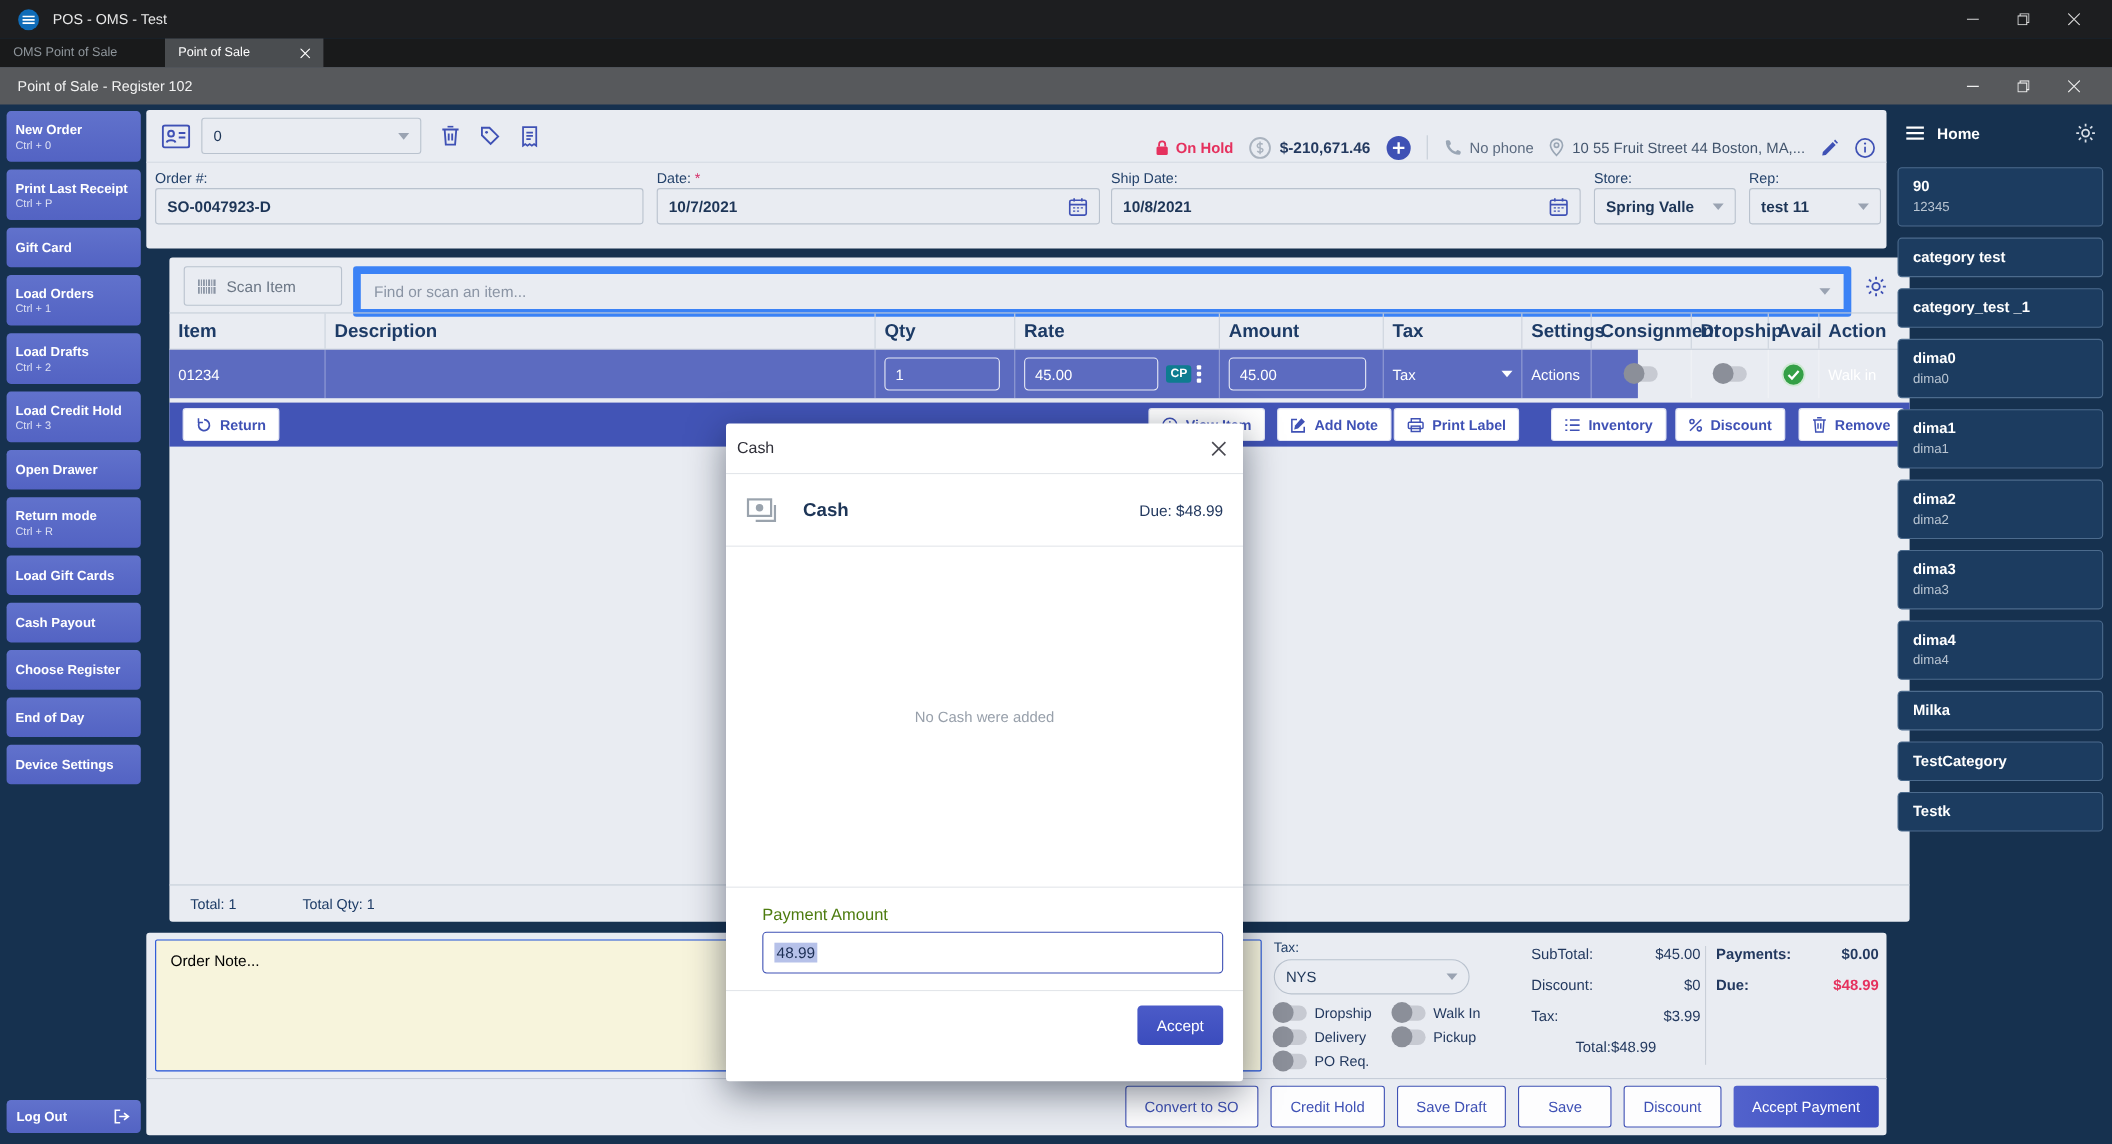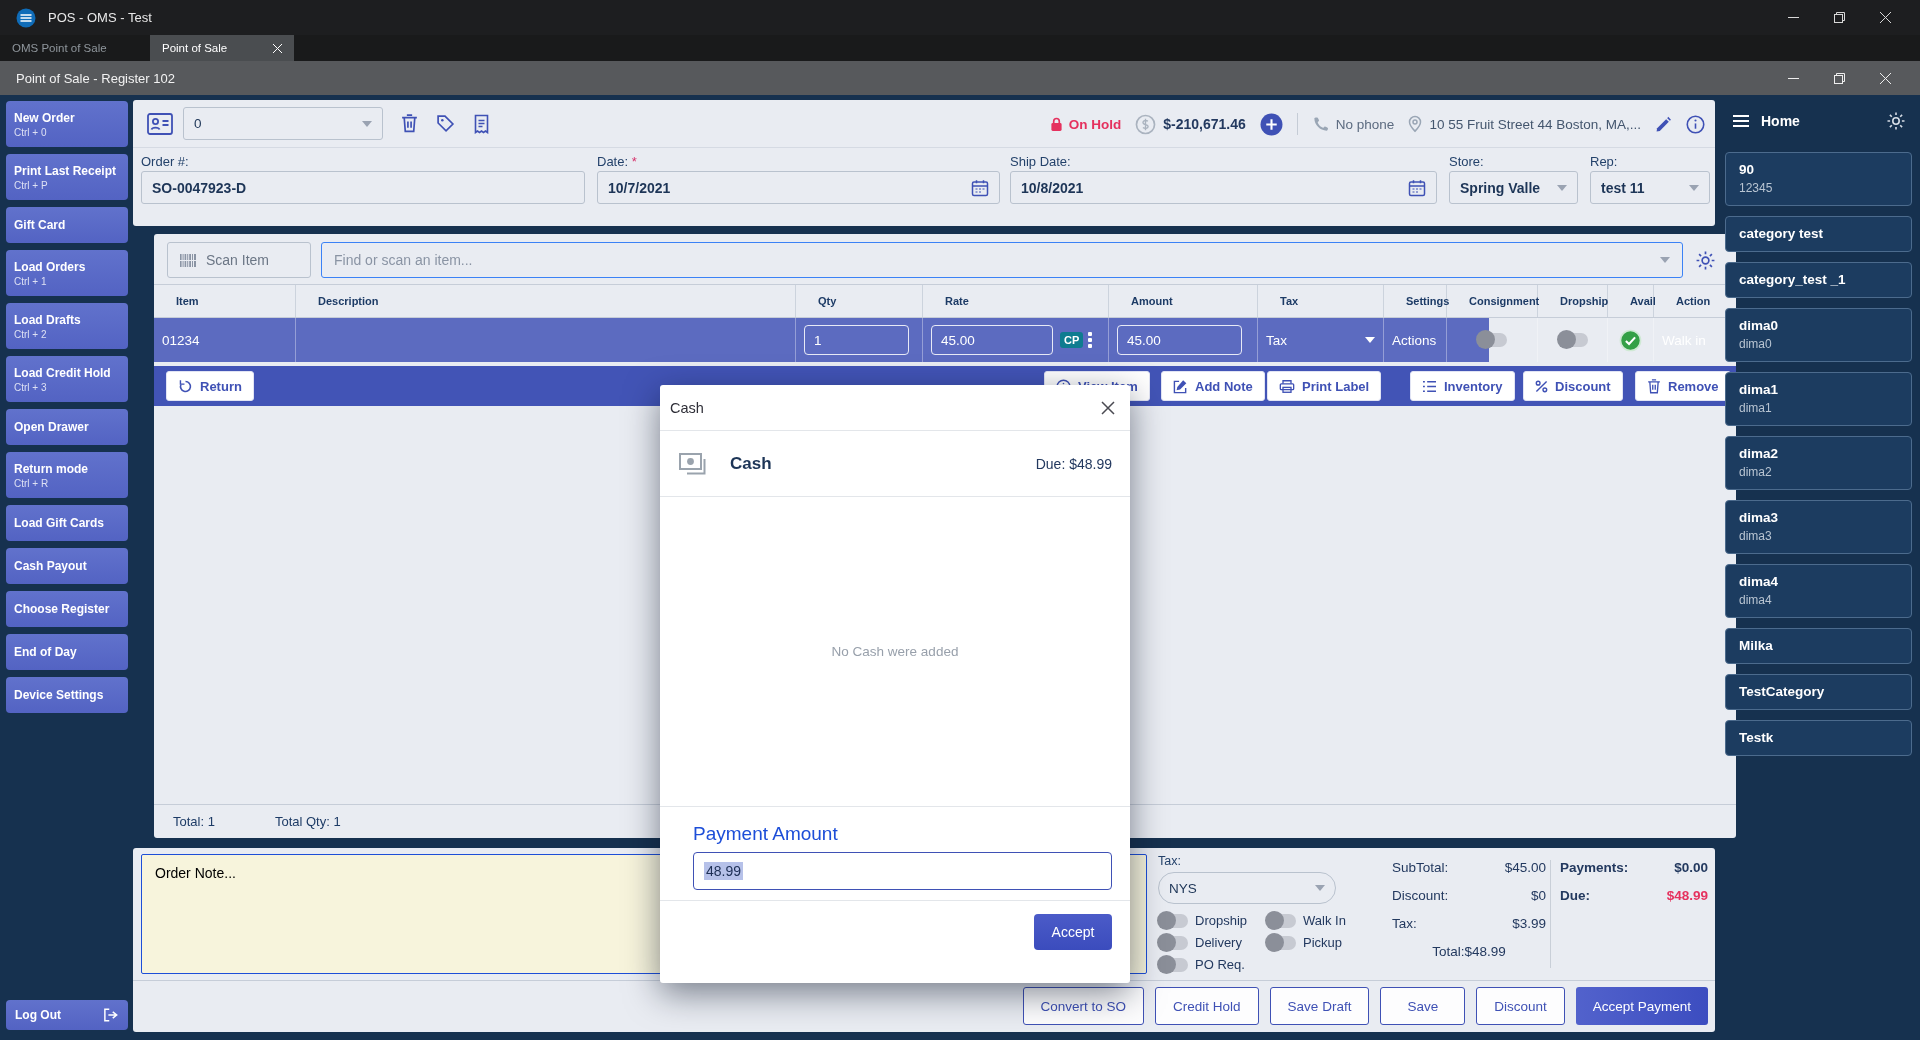--- a/index.html
+++ b/index.html
@@ -33,44 +33,44 @@
   .top-panel    { left:133px; top:100px;  width:1582px; height:126px; }
   .items-panel  { left:133px; top:234px;  width:1582px; height:604px;margin-left:21px; }
   .bottom-panel { left:133px; top:848px;  width:1582px; height:184px; }
 
   
   .cust-row { position:absolute; left:0; top:0; right:0; height:48px; border-bottom:1px solid #d5dae3; display:flex; align-items:center; }
   .cust-card-icon { margin-left:14px; color:#3f51b5; }
   .select { border:1px solid #b9c2ce; border-radius:3px; height:33px; display:flex; align-items:center; justify-content:space-between; padding:0 10px; color:#1d3557; font-size:13.5px; }
   .cust-select { width:200px; margin-left:10px; }
   .icon-btn { margin-left:18px; color:#3f51b5; display:flex; }
-  .status-group { position:absolute; right:10px; top:0; height:48px; display:flex; align-items:center; gap:14px; }
+  .status-group { position:absolute; right:10px; top:10px; height:48px; display:flex; align-items:center; gap:14px; }
   .onhold { display:flex; align-items:center; gap:6px; color:#e5315e; font-size:13.5px; font-weight:700; }
   .balance { display:flex; align-items:center; gap:7px; color:#23395f; font-size:14px; font-weight:700; }
   .vdiv { width:1px; height:22px; background:#c5ccd6; }
   .muted-item { display:flex; align-items:center; gap:7px; color:#5c6b80; font-size:13.5px; }
   .addr { color:#44566e; }
 
   
   .fields-row { position:absolute; left:0; top:48px; right:0; bottom:0; }
   .flabel { position:absolute; top:6px; font-size:13px; color:#24426b; }
   .req { color:#d6336c; }
   .field { position:absolute; top:23px; height:33px; border:1px solid #b9c2ce; border-radius:3px; display:flex; align-items:center; justify-content:space-between; padding:0 10px; font-size:14px; font-weight:700; color:#1d3557; }
   .field .val { font-weight:700; }
 
   
   .scan-btn { position:absolute; left:13px; top:8px; width:144px; height:36px; border:1px solid #b9c2ce; border-radius:3px; display:flex; align-items:center; gap:9px; padding:0 11px; color:#6b7685; font-size:14px; }
-  .search-wrap { position:absolute; left:167px; top:8px; width:1362px; height:36px; border:1px solid #3b82f6; border-radius:3px; display:flex; align-items:center; padding:16px 12px; }
+  .search-wrap { position:absolute; left:167px; top:8px; width:1362px; height:36px; border:7px solid #3b82f6; border-radius:3px; display:flex; align-items:center; padding:16px 12px; }
   .search-wrap input { flex:1; border:none; outline:none; background:transparent; font-size:14px; color:#40506a; font-family:"Liberation Sans",sans-serif; }
   .search-wrap input::placeholder { color:#8a94a4; }
   .grid-gear { position:absolute; left:1541px; top:16px; color:#3f51b5; }
 
   .tgrid { display:grid; grid-template-columns:142px 500px 127px 186px 149px 126px 63px 91px 70px 46px 82px; }
   .thead { position:absolute; left:0; top:50px; width:1582px; height:34px; border-top:1px solid #c6cdd8; border-bottom:1px solid #c6cdd8; }
-  .th { display:flex; align-items:center; padding:0 22px; font-size:11px; font-weight:700; color:#1d3b66; border-right:1px solid #ccd3dd; }
+  .th { display:flex; align-items:center; padding:0 8px; font-size:17px; font-weight:700; color:#1d3b66; border-right:1px solid #ccd3dd; }
   .th:last-child { border-right:none; }
   .trow { position:absolute; left:0; top:84px; width:1335px; height:44px; background:#5c6bc0; }
   .td { display:flex; align-items:center; padding:0 8px; color:#fff; font-size:13.5px; border-right:1px solid rgba(255,255,255,.35); }
   .td:last-child { border-right:none; }
   .cell-input { height:30px; border:1px solid rgba(255,255,255,.85); border-radius:4px; background:transparent; color:#fff; font-size:13.5px; display:flex; align-items:center; padding:0 9px; }
   .cp-badge { background:#0e7c90; color:#fff; font-size:11px; font-weight:700; border-radius:3px; padding:2px 4px; margin-left:7px; }
   .kebab { display:flex; flex-direction:column; gap:2px; margin-left:5px; }
   .kebab i { width:4px; height:4px; background:#fff; border-radius:1px; }
   .toolstrip { position:absolute; left:0; top:132px; width:1582px; height:40px; background:#4254b6; }
   .tool-btn { position:absolute; top:5px; height:30px; background:#fff; border:1px solid #e1e4f4; border-radius:3px; color:#3f51b5; font-size:13px; font-weight:700; display:flex; align-items:center; gap:7px; padding:0 11px; }
@@ -110,21 +110,21 @@
 
   
   .modal { position:absolute; left:660px; top:385px; width:470px; height:598px; background:#fff; border-radius:3px; box-shadow:0 10px 34px rgba(5,15,35,.5); }
   .modal-header { height:46px; display:flex; align-items:center; justify-content:space-between; padding:0 15px 0 10px; border-bottom:1px solid #e3e6ea; }
   .modal-title { font-size:14.5px; color:#2f2f38; }
   .method-row { height:66px; display:flex; align-items:center; padding:0 18px; border-bottom:1px solid #e3e6ea; }
   .method-name { font-size:17px; font-weight:700; color:#1d3557; margin-left:22px; }
   .method-due { margin-left:auto; font-size:14px; color:#23395f; }
   .modal-body { height:310px; display:flex; align-items:center; justify-content:center; color:#98a0ab; font-size:13.5px; border-bottom:1px solid #e3e6ea; }
   .pay-block { height:94px; padding:16px 18px 0 33px; border-bottom:1px solid #e3e6ea; }
-  .pay-label { font-size:19px; color:#1d4ed8; }
+  .pay-label { font-size:15px; color:#4d7c0f; }
   .pay-input { margin-top:7px; height:38px; border:1px solid #3f51b5; border-radius:4px; display:flex; align-items:center; padding:0 10px; font-size:14px; color:#1d2f55; }
   .sel { background:#b6c1e9; padding:1px 2px; }
   .modal-footer { height:58px; position:relative; }
   .accept-btn { position:absolute; right:18px; top:13px; width:78px; height:36px; background:linear-gradient(180deg,#4b5bc8,#3b4cbd); border-radius:4px; color:#fff; font-size:14px; display:flex; align-items:center; justify-content:center; }
 
   .chev { width:0; height:0; border-left:5px solid transparent; border-right:5px solid transparent; border-top:6px solid #9aa3b2; }
   .chev.white { border-top-color:#fff; }
   svg { display:block; }
 </style>
 </head>

